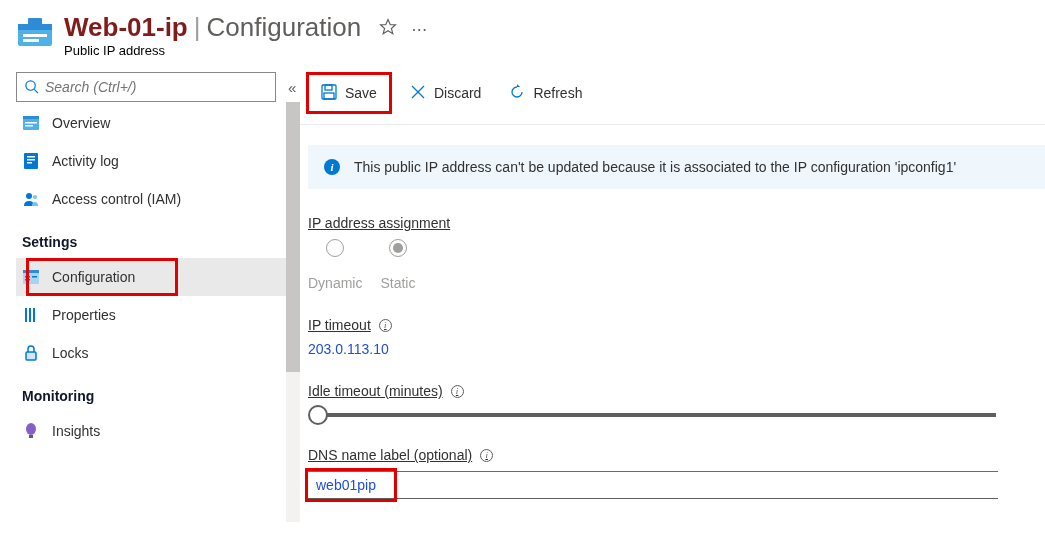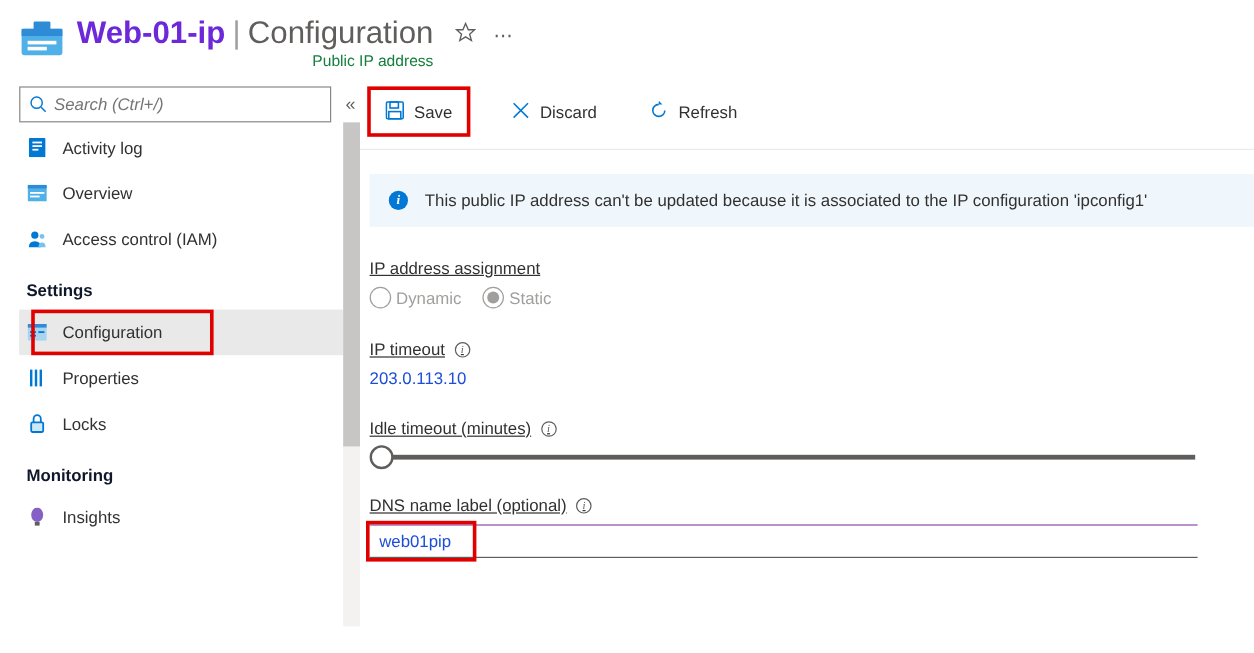--- a/index.html
+++ b/index.html
@@ -3,24 +3,24 @@
 <meta charset="utf-8">
 <style>
   * { box-sizing: border-box; margin: 0; padding: 0; font-family: "Segoe UI", Arial, sans-serif; }
   body { background: #fff; color: #323130; width: 1045px; height: 544px; overflow: hidden; }
 
   
   .header { display: flex; align-items: flex-start; padding: 12px 16px 6px 16px; }
   .resource-icon { width: 38px; height: 34px; margin-right: 10px; margin-top: 2px; }
   .title-block { flex: 0 0 auto; }
   .title-line { display: flex; align-items: center; }
-  .title-main { font-size: 26px; font-weight: 600; color: #6d28d9; }
+  .title-main { font-size: 26px; font-weight: 600; color: #7f1d1d; }
   .title-sep { font-size: 26px; font-weight: 300; color: #a19f9d; margin: 0 6px; }
   .title-sub { font-size: 26px; font-weight: 300; color: #605e5c; }
-  .subtitle { font-size: 13px; color: #15803d; margin-top: 0px; text-align: right; }
+  .subtitle { font-size: 13px; color: #000000; margin-top: 0px; }
   .star-btn { margin-left: 18px; margin-top: 6px; cursor: pointer; }
   .more-btn { margin-left: 14px; margin-top: 8px; cursor: pointer; color: #605e5c; font-size: 16px; letter-spacing: 2px; }
 
   
   .body { display: flex; height: 480px; }
   .sidebar { width: 300px; flex-shrink: 0; position: relative; padding: 8px 0 0 16px; }
   .search-row { display: flex; align-items: center; margin-bottom: 2px; }
   .search-wrap { position: relative; width: 260px; }
   .search-input { width: 100%; height: 30px; border: 1px solid #8a8886; padding: 0 8px 0 28px; font-size: 14px; font-style: italic; color: #605e5c; }
   .search-icon { position: absolute; left: 8px; top: 7px; }
@@ -31,33 +31,33 @@
   .nav-item .nav-icon { width: 18px; height: 18px; margin-right: 12px; display: flex; align-items: center; justify-content: center; }
   .nav-section { font-size: 14px; font-weight: 600; color: #0f172a; padding: 16px 0 8px 6px; }
 
   .highlight-config { border: 3px solid #e00000; position: absolute; left: 10px; width: 152px; height: 38px; pointer-events: none; }
 
   .scrollbar { position: absolute; right: 0; top: 38px; width: 14px; height: 420px; background: #f3f2f1; }
   .scrollbar-thumb { position: absolute; top: 0; width: 14px; height: 270px; background: #c8c6c4; }
 
   
   .main { flex: 1; padding: 8px 0 0 0; position: relative; }
-  .toolbar { display: flex; align-items: center; gap: 24px; padding: 0 0 10px 6px; border-bottom: 1px solid #edebe9; }
+  .toolbar { display: flex; align-items: center; gap: 8px; padding: 0 0 10px 6px; border-bottom: 1px solid #edebe9; }
   .tb-btn { display: flex; align-items: center; height: 32px; padding: 0 10px; font-size: 14px; color: #323130; cursor: pointer; }
   .tb-btn .tb-icon { margin-right: 8px; }
   .tb-save-wrap { border: 3px solid #e00000; padding: 2px; }
 
   .content { padding: 20px 0 0 8px; }
   .info-banner { background: #eff6fc; padding: 14px 16px; display: flex; align-items: center; font-size: 14px; color: #323130; margin-bottom: 26px; }
   .info-icon { width: 16px; height: 16px; border-radius: 50%; background: #0078d4; color: #fff; font-size: 11px; font-weight: 700; display: flex; align-items: center; justify-content: center; font-style: italic; margin-right: 14px; flex-shrink: 0; font-family: Georgia, serif; }
 
   .field-label { font-size: 14px; color: #323130; margin-bottom: 8px; display: flex; align-items: center; text-decoration: underline; }
   .field-label .info-circle { margin-left: 8px; width: 13px; height: 13px; border: 1px solid #605e5c; border-radius: 50%; font-size: 9px; display: flex; align-items: center; justify-content: center; color: #605e5c; font-style: italic; font-family: Georgia, serif; }
   .radio-row { display: flex; align-items: center; gap: 18px; margin-bottom: 26px; }
-  .radio { display: flex; align-items: center; gap: 4px; color: #a19f9d; font-size: 14px; }
+  .radio { display: flex; align-items: center; gap: 18px; color: #a19f9d; font-size: 14px; flex-direction: column; }
   .radio-circle { width: 18px; height: 18px; border: 1px solid #a19f9d; border-radius: 50%; display: flex; align-items: center; justify-content: center; }
   .radio-dot { width: 10px; height: 10px; border-radius: 50%; background: #a19f9d; }
 
   .static-value { font-size: 14px; color: #1d4ed8; margin-bottom: 26px; }
 
   .slider-track { position: relative; height: 4px; background: #605e5c; margin: 14px 0 30px 8px; width: 680px; }
   .slider-thumb { position: absolute; left: -8px; top: -8px; width: 20px; height: 20px; border-radius: 50%; background: #fff; border: 2px solid #605e5c; }
 
   .dns-input-wrap { position: relative; width: 690px; }
   .dns-input { width: 100%; height: 28px; border: none; border-bottom: 1px solid #605e5c; border-top: 1px solid #8c4fa8; padding: 0 8px; font-size: 14px; color: #1d4ed8; background: transparent; }
@@ -103,39 +103,39 @@
               <line x1="11" y1="11" x2="15" y2="15"></line>
           </svg>
         </span>
         <input class="search-input" placeholder="Search (Ctrl+/)" style="">
       </div>
       <span class="collapse-btn">«</span>
     </div>
 
     <div class="nav-item">
       <span class="nav-icon">
+        <svg width="16" height="14" viewBox="0 0 16 14">
+            <rect width="16" height="14" rx="1" fill="#4fb1e8"></rect>
+            <rect y="0" width="16" height="3" fill="#2e8cd6"></rect>
+            <rect x="2" y="6" width="12" height="1.5" fill="#fff"></rect>
+            <rect x="2" y="9" width="8" height="1.5" fill="#fff"></rect>
+          </svg>
+      </span>
+      <span>Overview</span>
+    </div>
+    <div class="nav-item">
+      <span class="nav-icon">
         <svg width="14" height="16" viewBox="0 0 14 16">
             <rect width="14" height="16" rx="1" fill="#0078d4"></rect>
             <rect x="3" y="3" width="8" height="1.5" fill="#fff"></rect>
             <rect x="3" y="6" width="8" height="1.5" fill="#fff"></rect>
             <rect x="3" y="9" width="5" height="1.5" fill="#fff"></rect>
           </svg>
       </span>
       <span>Activity log</span>
-    </div>
-    <div class="nav-item">
-      <span class="nav-icon">
-        <svg width="16" height="14" viewBox="0 0 16 14">
-            <rect width="16" height="14" rx="1" fill="#4fb1e8"></rect>
-            <rect y="0" width="16" height="3" fill="#2e8cd6"></rect>
-            <rect x="2" y="6" width="12" height="1.5" fill="#fff"></rect>
-            <rect x="2" y="9" width="8" height="1.5" fill="#fff"></rect>
-          </svg>
-      </span>
-      <span>Overview</span>
     </div>
     <div class="nav-item">
       <span class="nav-icon">
         <svg width="16" height="16" viewBox="0 0 16 16">
             <circle cx="6" cy="5" r="3" fill="#0078d4"></circle>
             <path d="M1 15 Q1 10 6 10 Q11 10 11 15 Z" fill="#0078d4"></path>
             <circle cx="12" cy="6" r="2" fill="#76c3f0"></circle>
             <path d="M9 15 Q9 11 12 11 Q15 11 15 15 Z" fill="#76c3f0"></path>
           </svg>
       </span>

